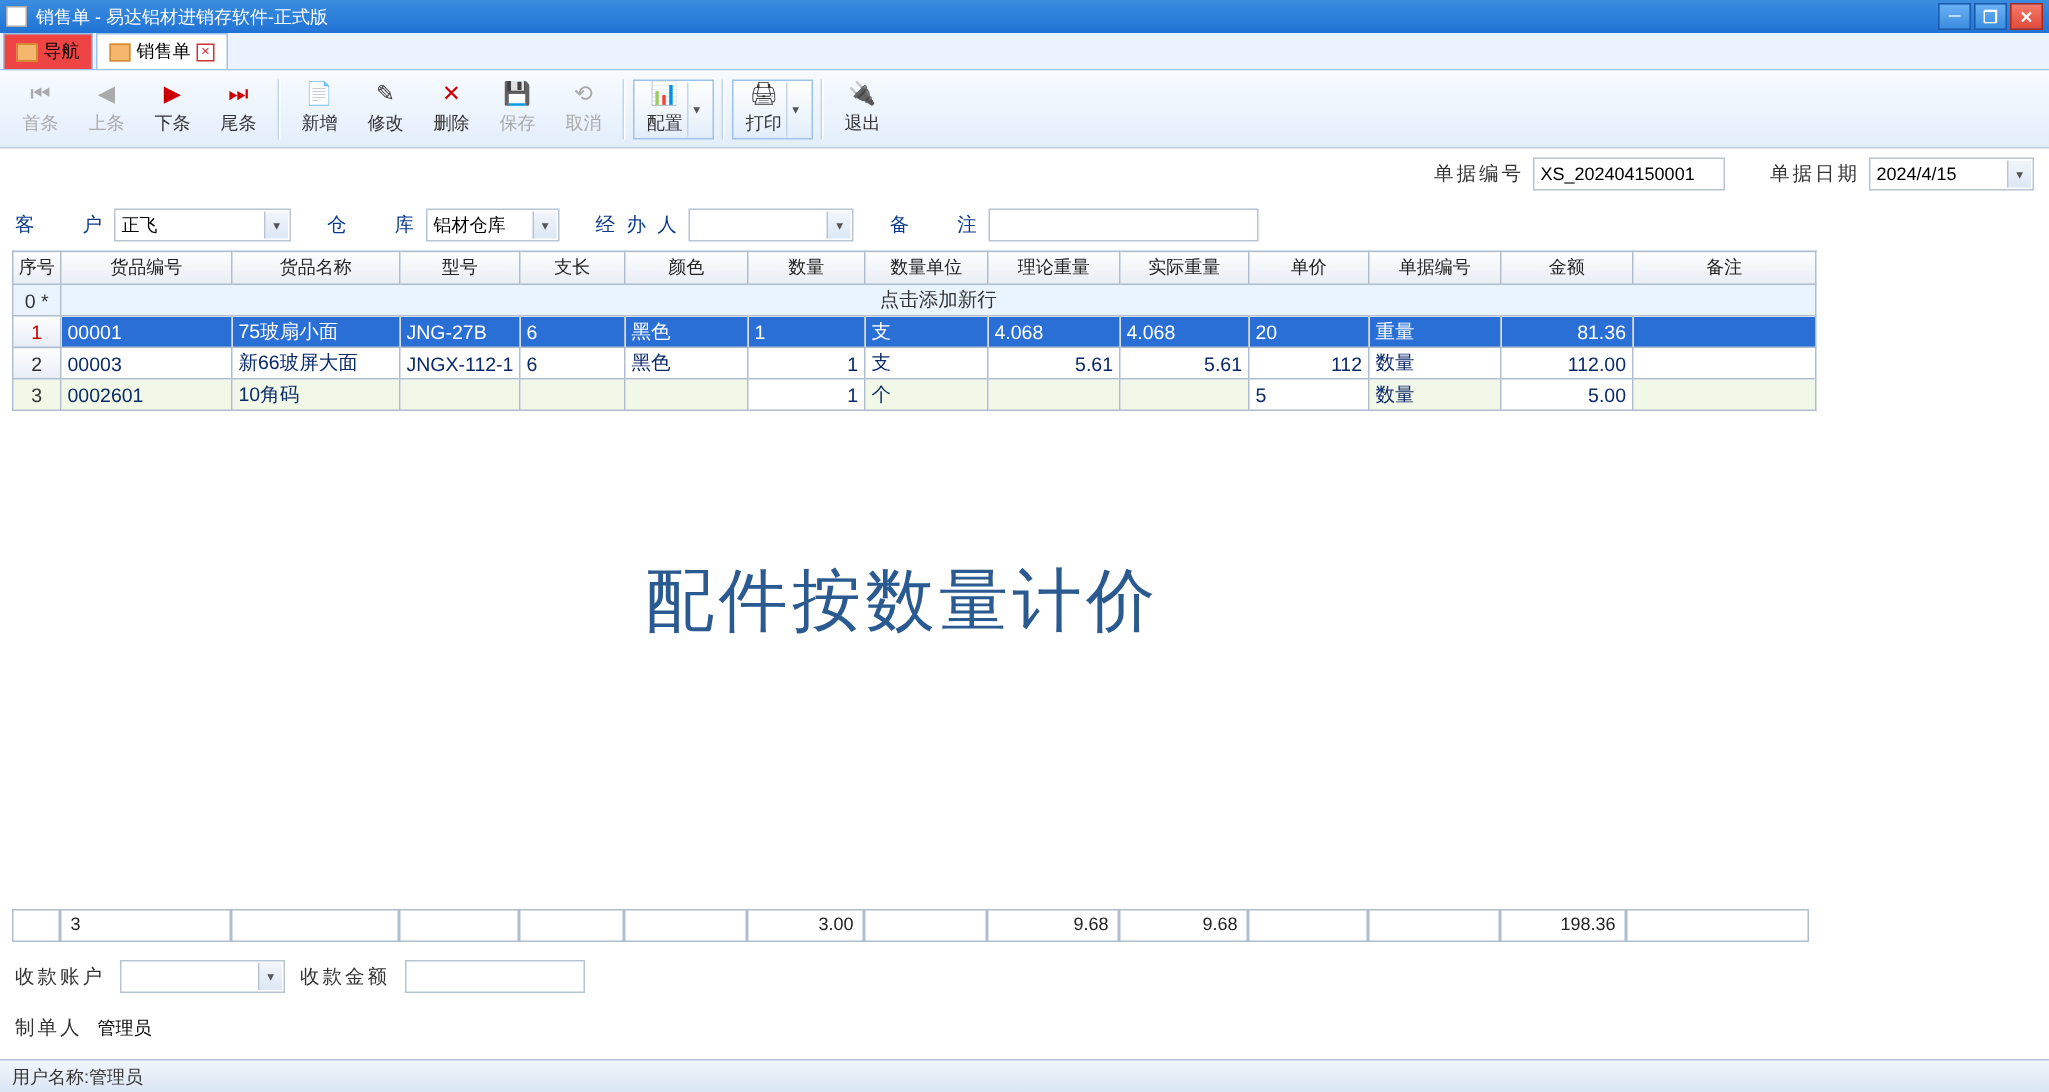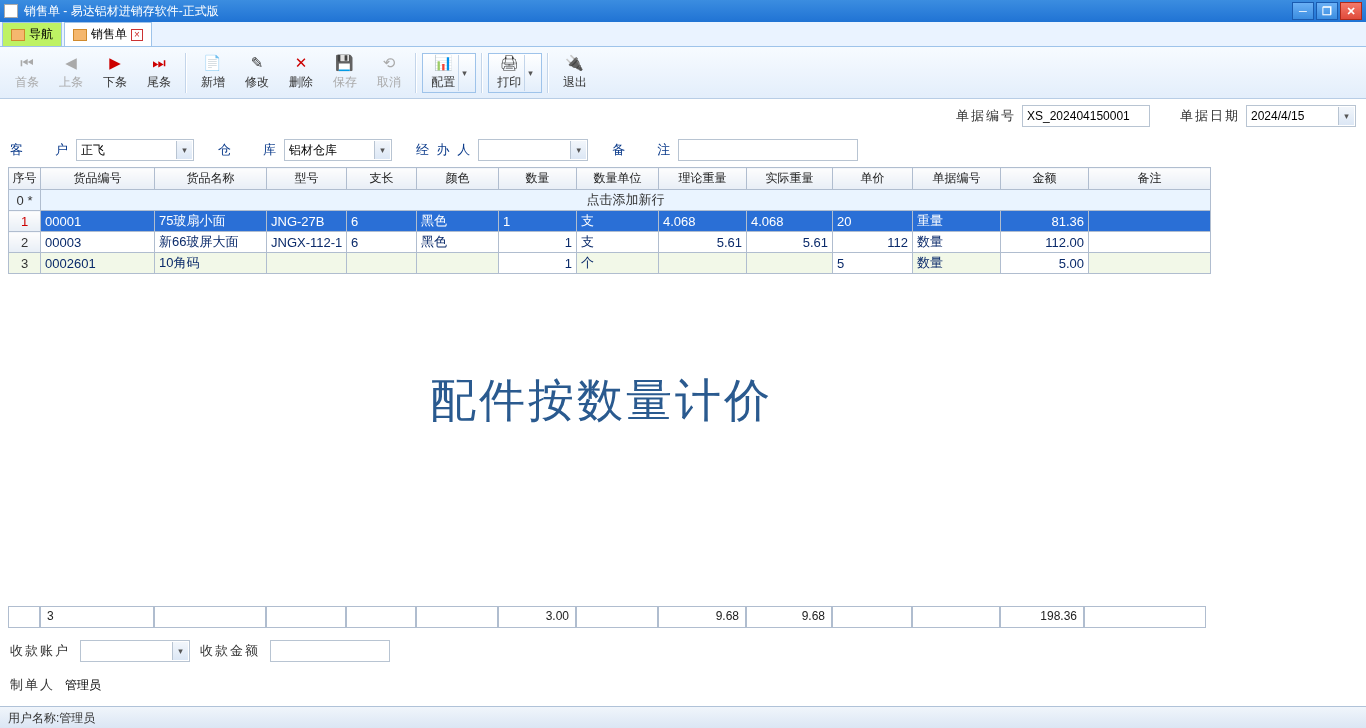--- a/index.html
+++ b/index.html
@@ -9,21 +9,21 @@
 .titlebar { background: linear-gradient(to bottom, #3b8de0, #2073d4); height: 22px; display: flex; align-items: center; justify-content: space-between; color: #fff; padding: 0 4px; }
 .titlebar-left { display: flex; align-items: center; gap: 6px; }
 .title-icon { width: 14px; height: 14px; background: #fff; border: 1px solid #aaa; }
 .title-text { font-size: 12px; }
 .win-controls { display: flex; gap: 2px; }
 .win-btn { width: 22px; height: 18px; display: flex; align-items: center; justify-content: center; font-size: 11px; font-weight: bold; cursor: pointer; border: 1px solid #1a5bb0; background: linear-gradient(to bottom,#6ab0f5,#3b8de0); color:#fff; }
 .win-btn.close { background: linear-gradient(to bottom,#f57a6a,#e04b3b); border-color:#b02a1a; }
 
 
 .tabbar { height: 25px; background: #eaf3ff; border-bottom: 1px solid #9ec3ea; display: flex; align-items: flex-end; }
-.tab { display: flex; align-items: center; gap: 4px; padding: 3px 8px; background: #bef264; border: 1px solid #9ec3ea; border-bottom: none; margin-left: 2px; font-size: 12px; cursor: pointer; }
+.tab { display: flex; align-items: center; gap: 4px; padding: 3px 8px; background: #ef4444; border: 1px solid #9ec3ea; border-bottom: none; margin-left: 2px; font-size: 12px; cursor: pointer; }
 .tab .tab-ico { width: 14px; height: 12px; background: #f5b76e; border:1px solid #d08a2c; }
 .tab.active { background: #fff; }
 .tab .close-x { width:12px; height:12px; border:1px solid #c33; color:#c33; font-size:10px; line-height:10px; text-align:center; }
 
 
 .toolbar { height: 52px; background: linear-gradient(#f7fbff,#e3eefb); border-bottom: 1px solid #b8cde5; display: flex; align-items: center; padding: 2px 6px; gap: 2px; }
 .tbtn { display: flex; flex-direction: column; align-items: center; justify-content: center; width: 42px; height: 46px; font-size: 12px; cursor: pointer; color:#333; border:1px solid transparent; }
 .tbtn.disabled { color: #aaa; }
 .tbtn .ico { font-size: 15px; line-height: 18px; height:20px; }
 .tsep { width: 2px; height: 40px; border-left: 1px solid #c3d5ea; border-right: 1px solid #fff; margin: 0 3px; }
@@ -169,21 +169,21 @@
 </div>
 
 <div class="form-row">
   <span class="lbl">客　　户</span>
   <span class="field" style="width:118px">
       <span>正飞</span>
       <span class="dd">▾</span>
     </span>
   <span style="width:12px"></span>
   <span class="lbl">仓　　库</span>
-  <span class="field" style="width:108px">
+  <span class="field" style="width:89px">
       <span>铝材仓库</span>
       <span class="dd">▾</span>
     </span>
   <span style="width:12px"></span>
   <span class="lbl">经 办 人</span>
   <span class="field" style="width:110px">
       <span></span>
       <span class="dd">▾</span>
     </span>
   <span style="width:12px"></span>

